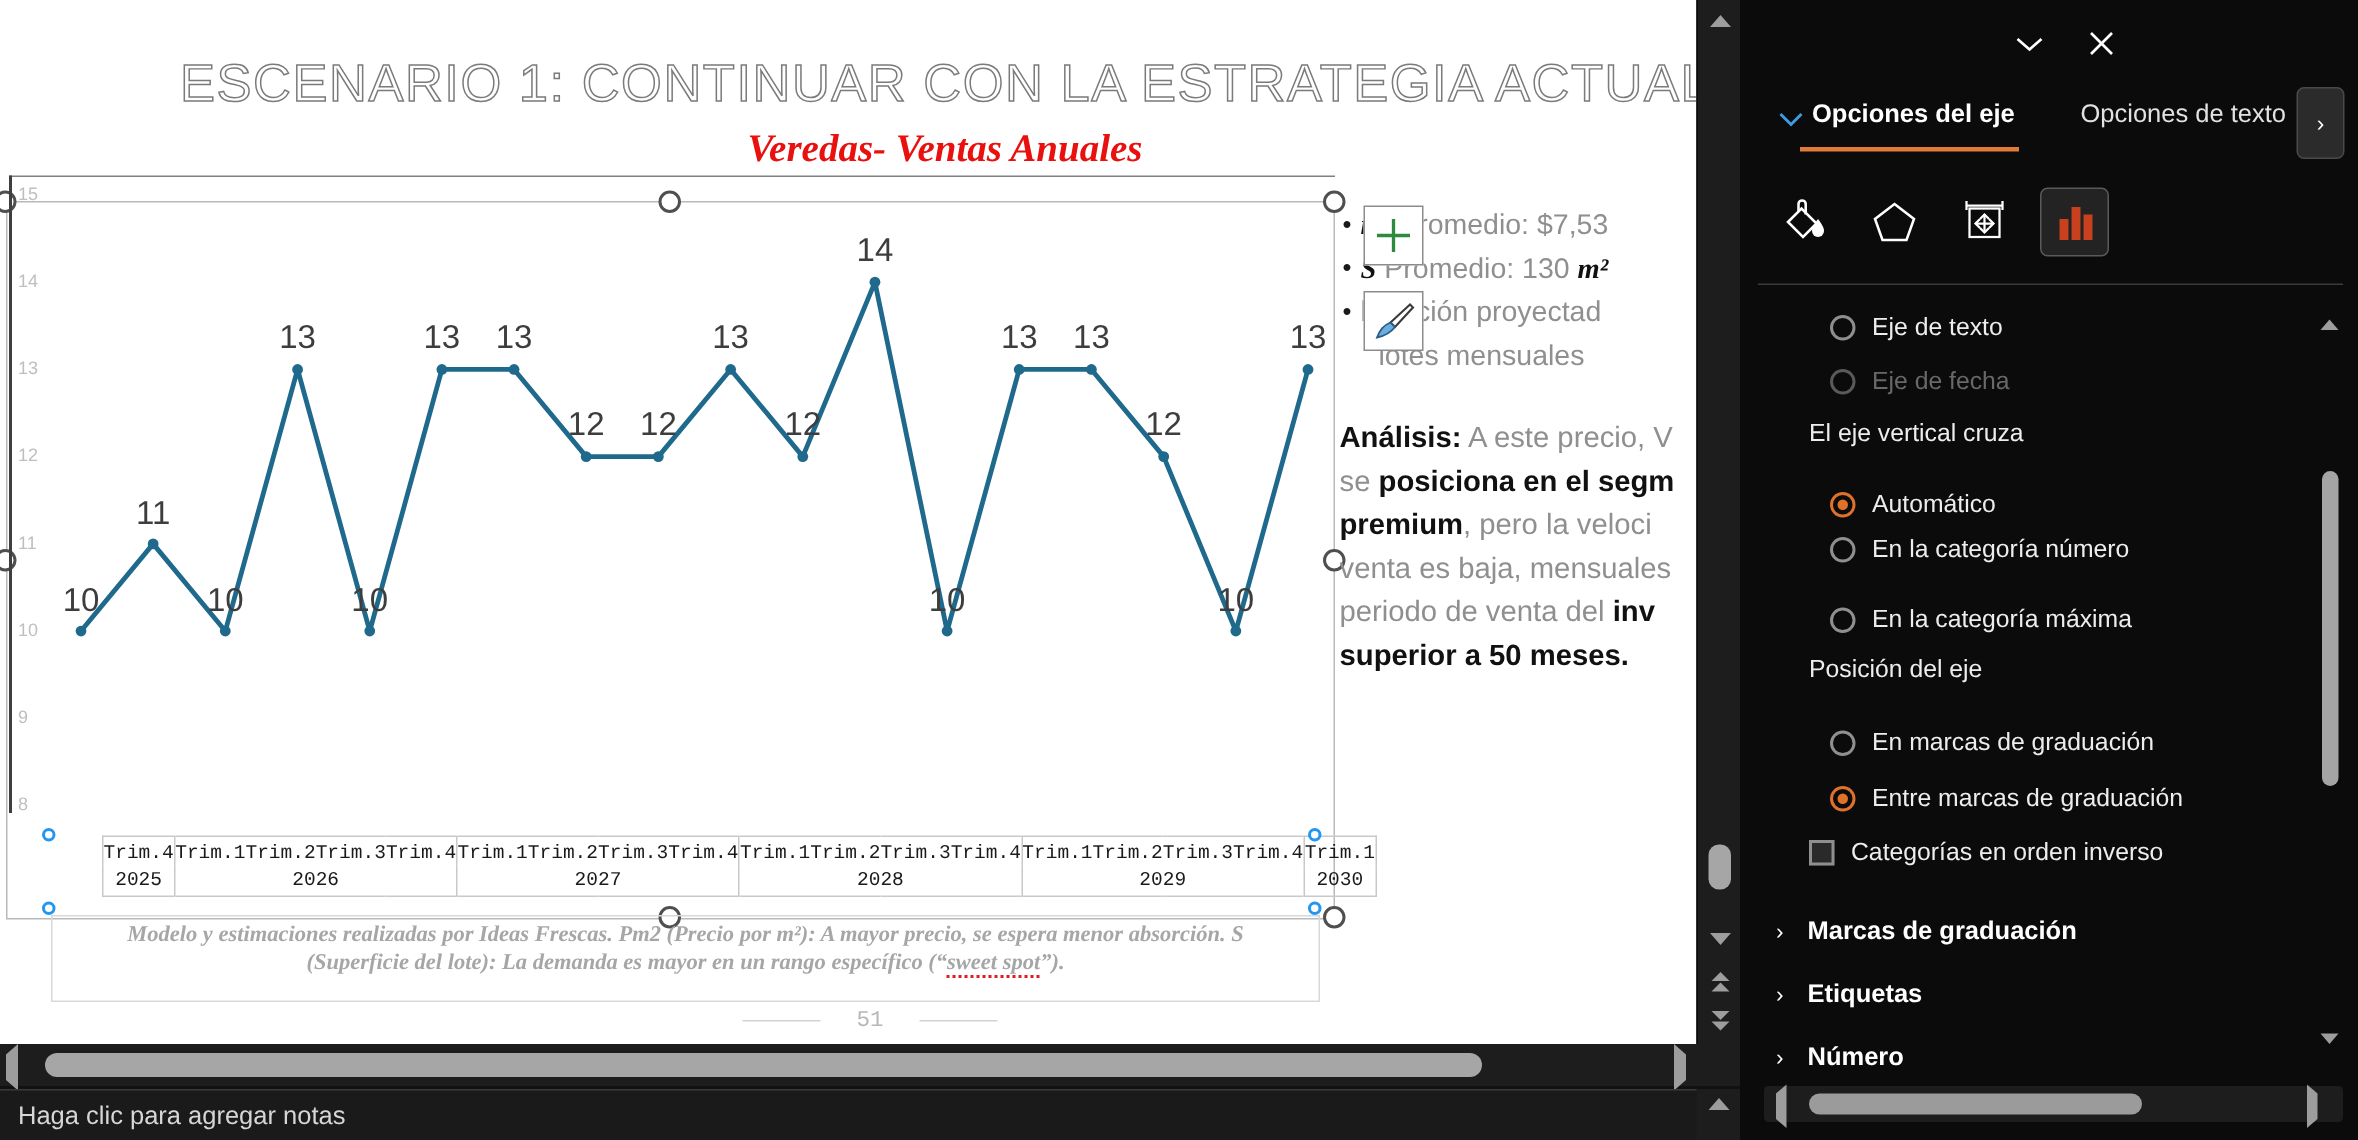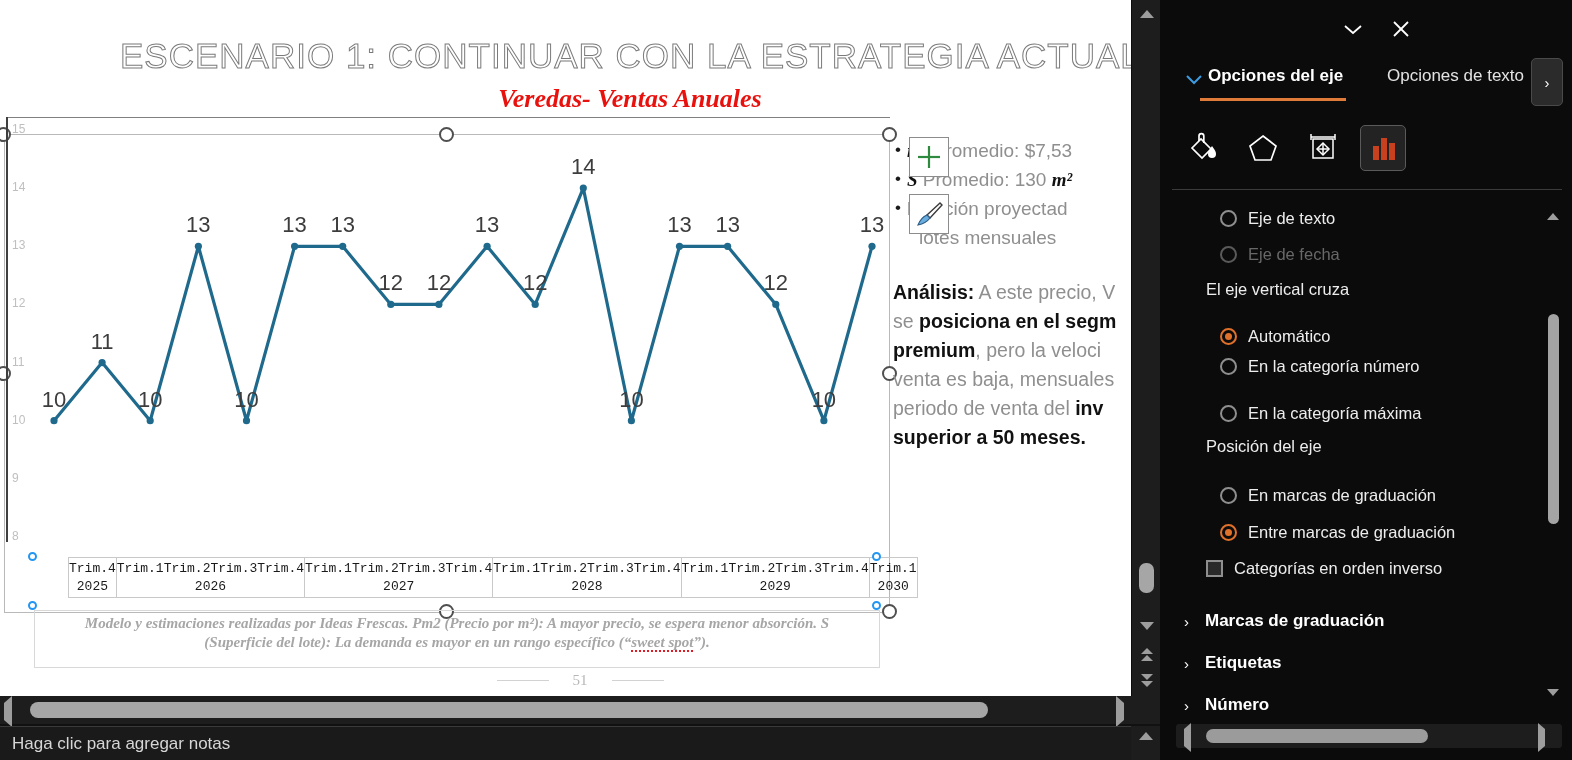--- a/index.html
+++ b/index.html
@@ -109,21 +109,21 @@
   .chart-side-btn {
     position: absolute; width: 40px; height: 40px;
     background: #ffffff; border: 1px solid #8c8c8c;
     display: flex; align-items: center; justify-content: center;
   }
 
   
   #slide-number {
     position: absolute; left: 480px; top: 672px; width: 200px;
     display: flex; align-items: center; justify-content: center; gap: 24px;
-    color: #b7b7b7; font-family: Liberation Serif, serif; font-size: 15px;
+    color: #b7b7b7; font-family: Liberation Mono, monospace; font-size: 15px;
   }
   #slide-number .rule { display:block; width: 52px; height: 1px; background: #d2d2d2; }
 
   
   #v-scroll {
     position: absolute; left: 1131px; top: 0; width: 29px; height: 696px;
     background: #1d1d1d; border-left: 1px solid #0c0c0c;
   }
   .sb-btn {
     position: absolute; left: 0; width: 29px; height: 24px;

